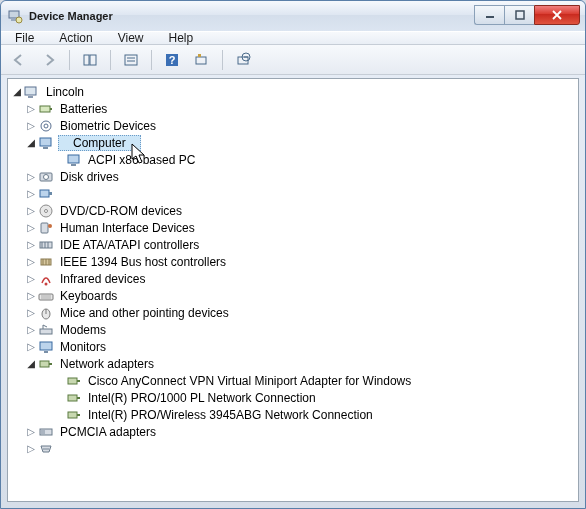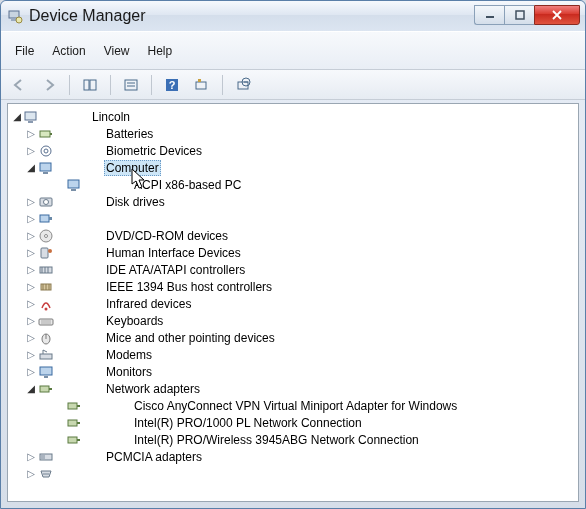--- a/index.html
+++ b/index.html
@@ -27,45 +27,45 @@
     display: flex;
     align-items: center;
     padding: 0 6px;
     background: linear-gradient(to bottom, #f6f9fd 0%, #dfe7f2 45%, #d4deeb 46%, #dce5f1 100%);
     border-radius: 6px 6px 0 0;
   }
   .titlebar .appicon {
     width: 16px; height: 16px; margin-right: 6px;
     display:flex;align-items:center;justify-content:center;
   }
-  .titlebar .title { color:#1a1a1a; font-size:16px; flex:0 0 auto; }
+  .titlebar .title { color:#1a1a1a; font-size:11px; flex:0 0 auto;font-weight:bold; }
   .titlebar .spacer { flex:1; }
   .winbtns { display:flex; gap:0; margin-right:-1px; margin-top:-2px;}
   .winbtn {
     width: 30px; height: 20px;
     border: 1px solid #8aa0b8;
     background: linear-gradient(to bottom, #f3f7fb, #d4deea);
     display:flex; align-items:center; justify-content:center;
     font-size:10px; color:#405060;
   }
   .winbtn.min { border-radius: 0 0 0 3px; border-right:none;}
   .winbtn.max { border-right:none;}
   .winbtn.close {
     width: 46px;
     background: linear-gradient(to bottom, #f08080 0%, #d93b2f 45%, #c92a1f 46%, #e0533e 100%);
     border-color:#8a2a20; color:#fff; border-radius:0 0 3px 0;
     font-weight:bold;
   }
   .menubar {
-    height: 39px;
+    height: 14px;
     background: linear-gradient(to bottom,#f7f9fc,#e9eef5);
     border-top:1px solid #fff;
     border-bottom:1px solid #c6cdd6;
     display:flex; align-items:center; padding:0 6px;
-    gap:2px;
+    gap:9px;
   }
   .menubar .menuitem { padding:2px 8px; color:#1a1a1a; cursor:default;}
   .toolbar {
     height: 30px;
     background: linear-gradient(to bottom,#f7f9fc,#e6ebf2);
     border-bottom:1px solid #c6cdd6;
     display:flex; align-items:center; padding:0 6px; gap:6px;
   }
   .tbtn {
     width:24px; height:24px;
@@ -95,23 +95,23 @@
     width:14px; text-align:center; flex:0 0 14px;
     color:#6b7888; font-size:10px; cursor:default;
     font-family: Arial, sans-serif;
   }
   .arrow.blank { visibility:hidden; }
   .arrow.open { color:#333; }
   .ico {
     width:16px; height:16px; flex:0 0 16px; margin-right:4px;
     display:flex;align-items:center;justify-content:center;
   }
-  .lbl { padding:1px 2px;margin-left:46px; }
+  .lbl { padding:1px 2px; }
   .lbl.selected {
-    background:#cde6f7; border:1px dotted #6b9bc7; padding:0 1px;
+    background:#cde6f7; border:1px dotted #6b9bc7; padding:0 14px;
     color:#000;
   }
   .indent { display:inline-block; flex:0 0 auto; }
   .cursor {
     position:absolute; left:123px; top:64px; pointer-events:none;
   }
   
   .tree::-webkit-scrollbar { width:17px; }
   .tree::-webkit-scrollbar-track { background:#f0f0f0; border-left:1px solid #dcdcdc;}
   .tree::-webkit-scrollbar-thumb { background:#c6ccd4; border:1px solid #a8afb8; border-radius:2px;}

